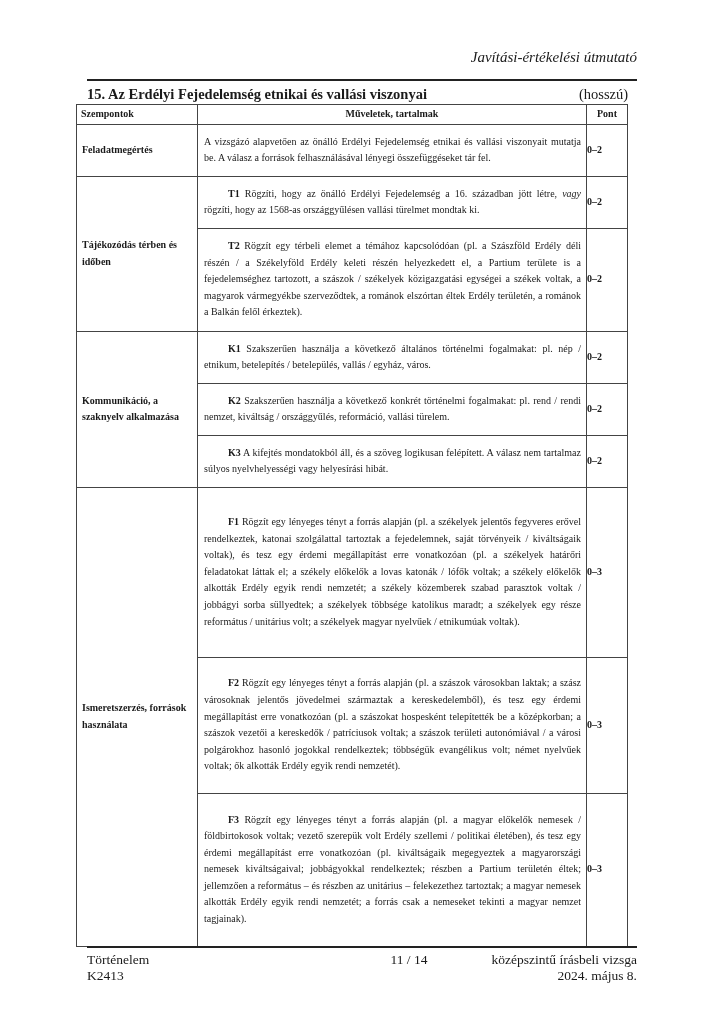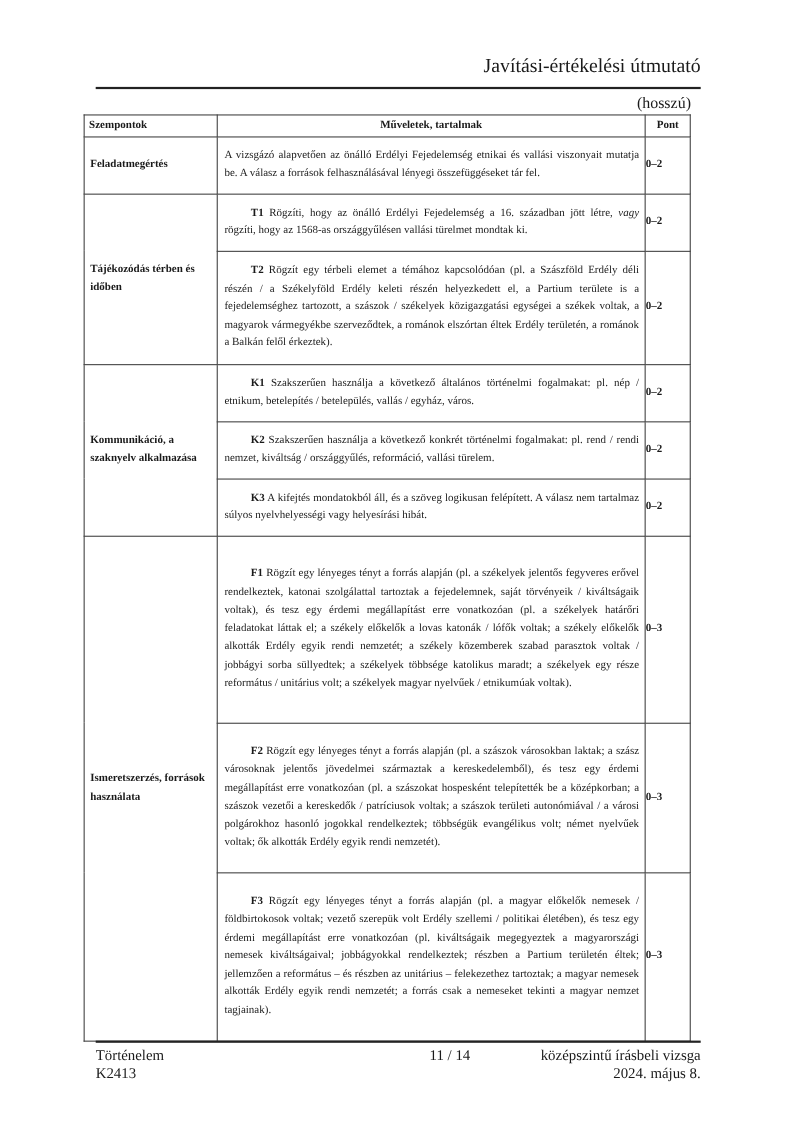--- a/index.html
+++ b/index.html
@@ -2,21 +2,22 @@
 <html><head>
   <meta charset="utf-8">
   <style>
     html, body { margin: 0; padding: 0; background: #ffffff; }
     body {
       width: 724px; height: 1024px; position: relative; overflow: hidden;
       font-family: "Liberation Serif", serif; color: #1a1a1a;
     }
     .running-head {
       position: absolute; top: 49px; right: 87px;
-      font-size: 18px;
+      font-size: 15px;
+      font-style: italic;
     }
     .top-rule {
       position: absolute; top: 79px; left: 87px; width: 550px; height: 2px;
       background: #222;
     }
     .title-row {
       position: absolute; top: 86px; left: 87px; width: 550px; height: 18px;
       font-size: 14.5px;
     }
     .title-row .title { position: absolute; left: 0; top: 0; font-weight: bold; }
@@ -49,20 +50,21 @@
     .f1 { top: 952px; }
     .f2 { top: 968px; }
   </style>
 </head>
 <body>
 
 <div class="running-head">Javítási-értékelési útmutató</div>
 <div class="top-rule"></div>
 
 <div class="title-row">
+  <span class="title">15. Az Erdélyi Fejedelemség etnikai és vallási viszonyai</span>
   <span class="kind">(hosszú)</span>
 </div>
 
 <table class="grid">
   <colgroup>
       <col class="c1">
       <col class="c2">
       <col class="c3">
     </colgroup>
   <thead>

